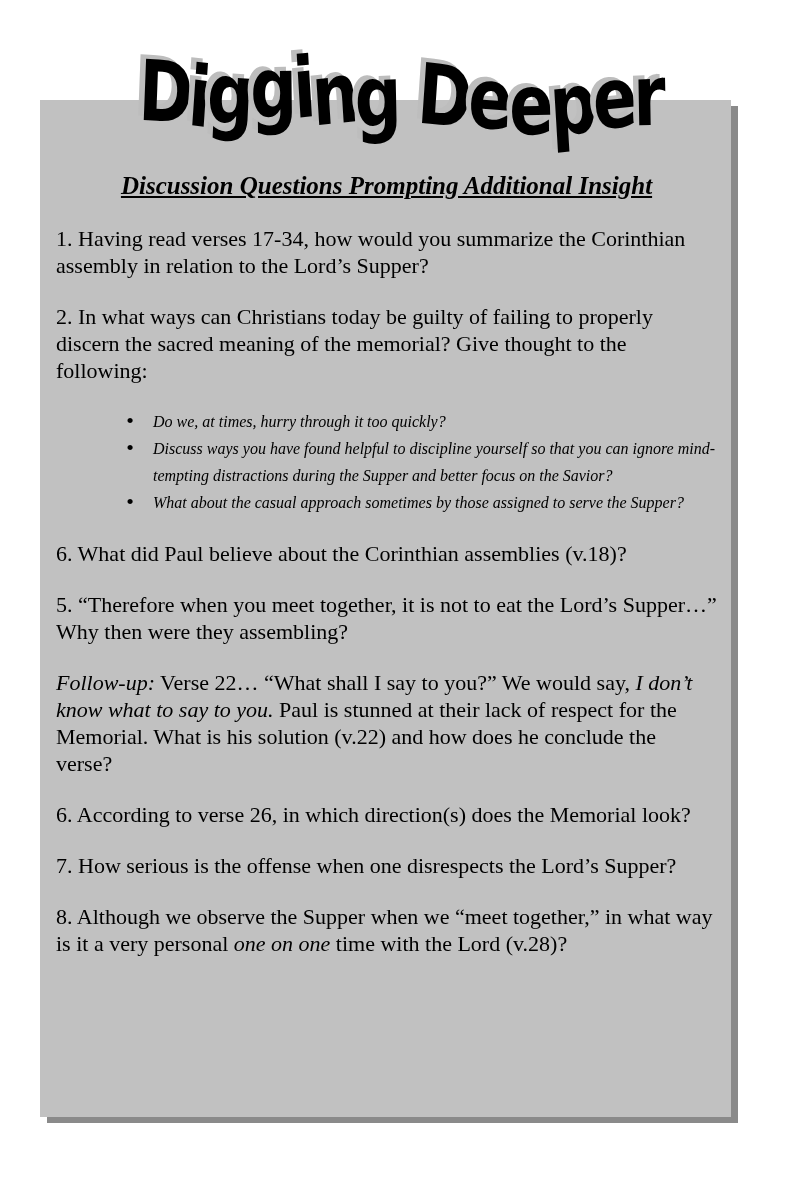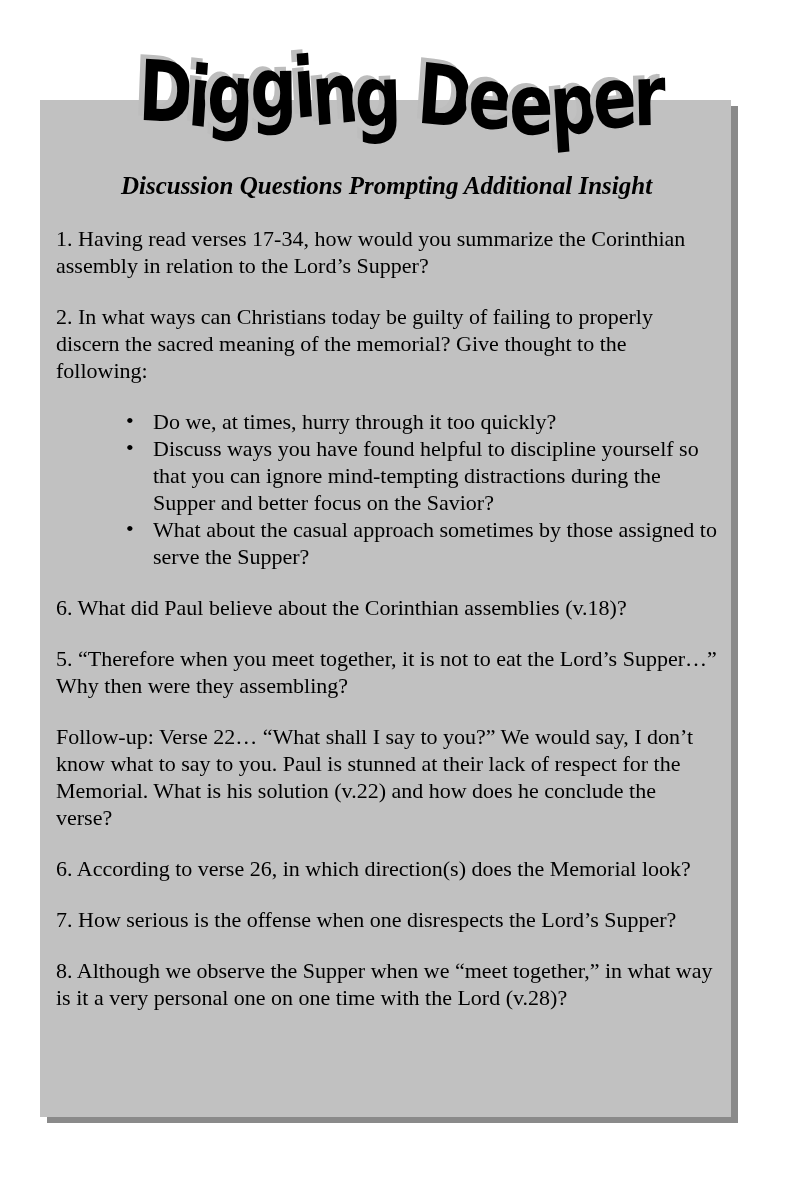--- a/index.html
+++ b/index.html
@@ -52,47 +52,50 @@
     white-space: pre;
   }
 
   .subtitle {
     text-align: center;
     font-size: 25px;
     line-height: 31px;
     font-weight: bold;
     font-style: italic;
     margin: 0 0 24px 0;
+    text-decoration: underline;
   }
 
   .para {
     font-size: 22px;
     line-height: 27px;
     margin: 0 0 24px 0;
   }
 
   .bullet-list {
     margin: 0 0 24px 0;
   }
   .bullet-item {
     position: relative;
     margin-left: 62px;
     padding-left: 35px;
-    font-size: 22px;
+    font-size: 16px;
     line-height: 27px;
+    font-style: italic;
   }
   .bullet-item::before {
     content: "\2022";
     position: absolute;
     left: 8px;
     top: -1px;
     font-size: 22px;
   }
 
   .it {
+    font-style: italic;
   }
 </style>
 </head>
 <body>
 
 <div class="title-wrap">
     <span class="tch" style="transform: translateY(0px) rotate(2.8deg);">D</span>
     <span class="tch" style="transform: translateY(4.9px) rotate(5deg);">i</span>
     <span class="tch" style="transform: translateY(2.1px) rotate(3.4deg);">g</span>
     <span class="tch" style="transform: translateY(-3.9px) rotate(-0.8deg);">g</span>

